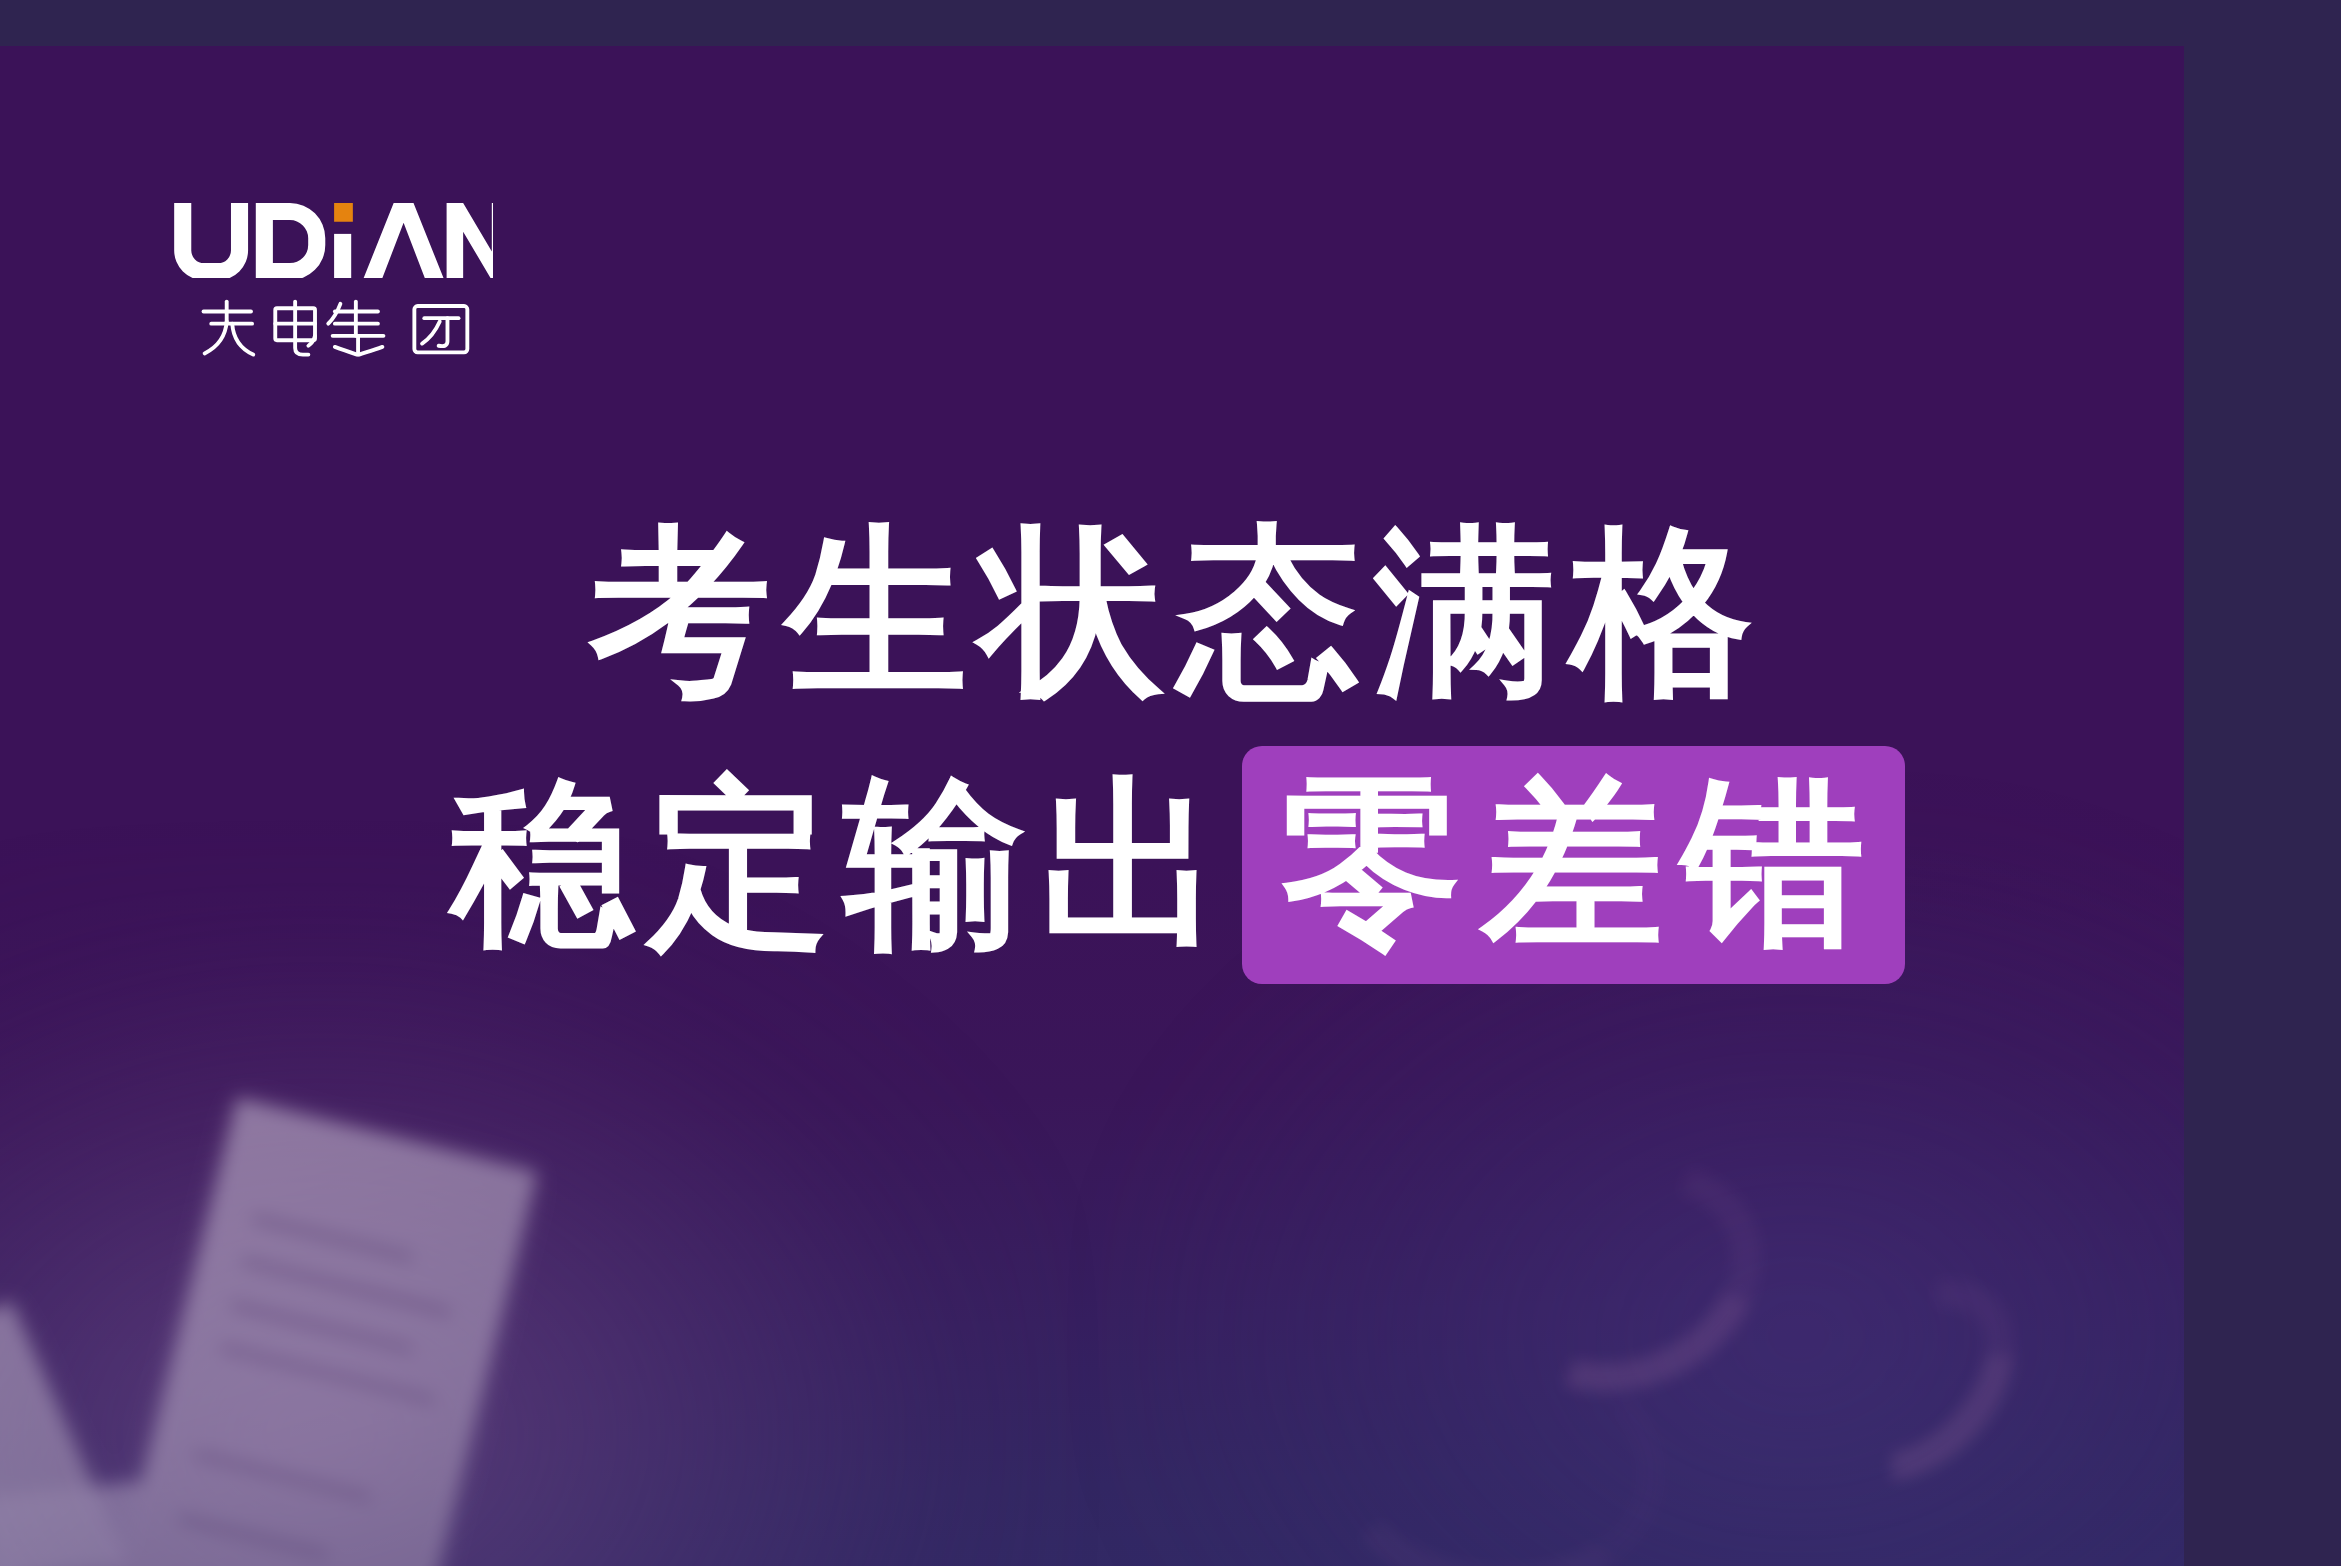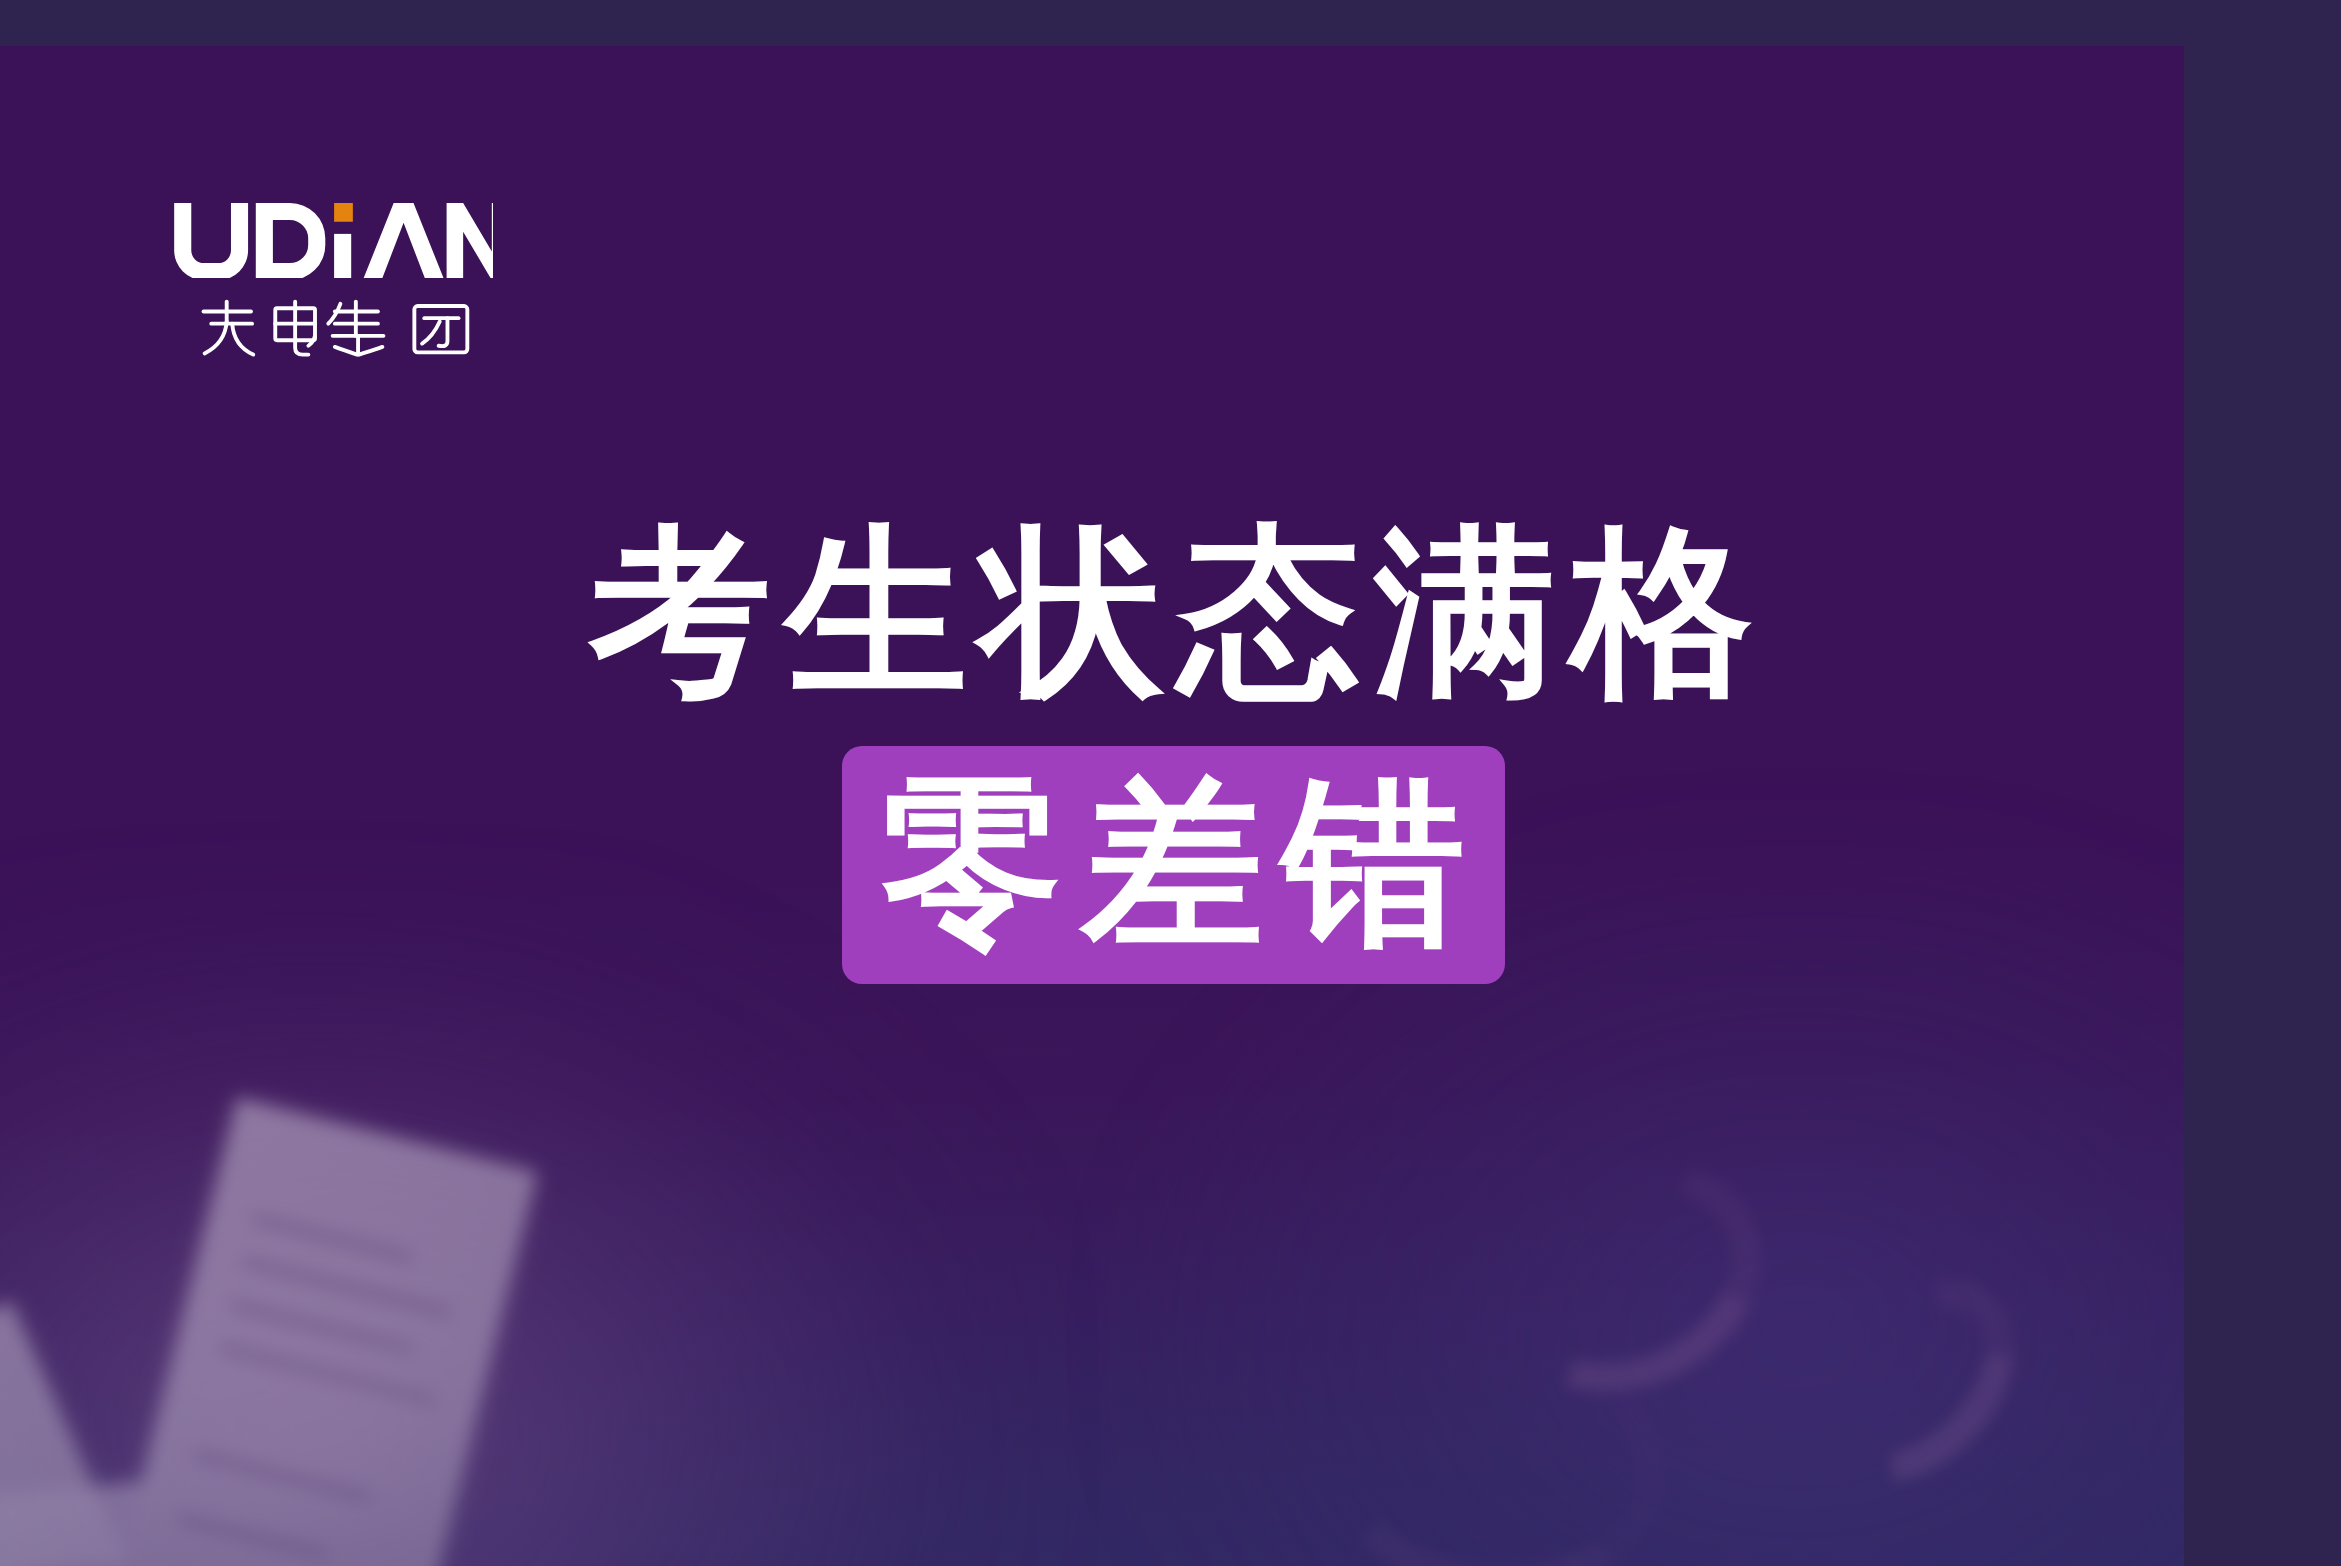--- a/index.html
+++ b/index.html
@@ -279,20 +279,21 @@
         <path d="M410 38 h62"></path>
         <path d="M452 38 v42 c0 8 -6 10 -16 8"></path>
         <path d="M438 44 C 430 62, 418 76, 406 84"></path>
       </g>
     </svg>
   </div>
 
   <div class="headline">
     <div class="line line-1">考生状态满格</div>
     <div class="line line-2">
+      <span class="plain-text">稳定输出</span>
       <span class="highlight-box">
         <span>零差错</span>
       </span>
     </div>
   </div>
 
 </div>
 
 
 </body></html>

